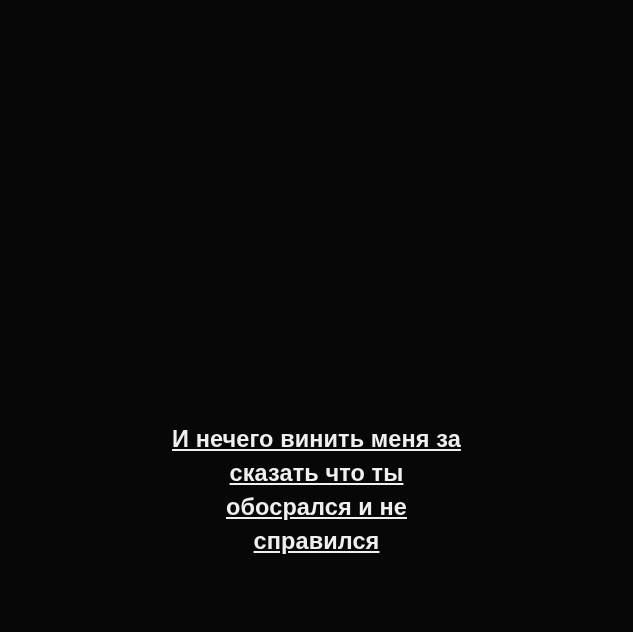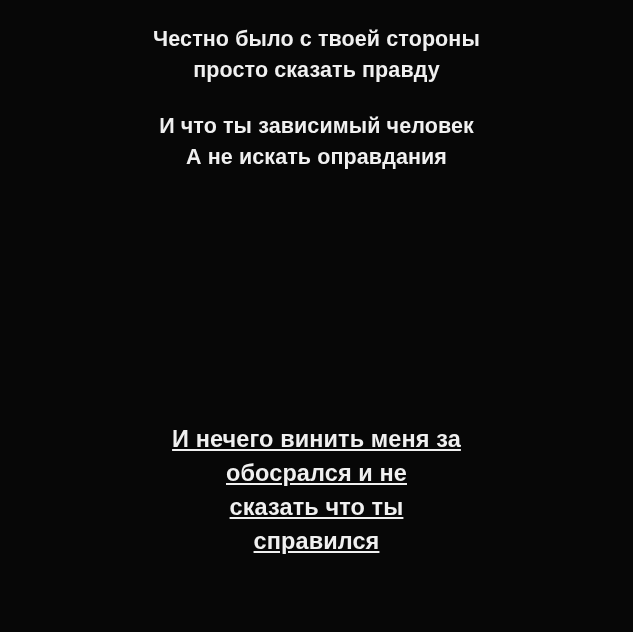--- a/index.html
+++ b/index.html
@@ -51,33 +51,25 @@
     font-size: 23.5px;
     line-height: 34px;
     text-decoration: underline;
   }
 </style>
 </head>
 <body>
 
 <div id="canvas">
 
-  <div class="block" id="stanza-1">
-    <span class="line">Честно было с твоей стороны</span>
-    <span class="line">просто сказать правду</span>
-  </div>
 
-  <div class="block" id="stanza-2">
-    <span class="line">И что ты зависимый человек</span>
-    <span class="line">А не искать оправдания</span>
-  </div>
 
   <div class="block" id="stanza-3">
   </div>
 
   <div class="block" id="stanza-4">
     <span class="line">И нечего винить меня за</span>
+    <span class="line">сказать что ты</span>
     <span class="line">обосрался и не</span>
-    <span class="line">сказать что ты</span>
     <span class="line">справился</span>
   </div>
 
 </div>
 
 </body></html>

